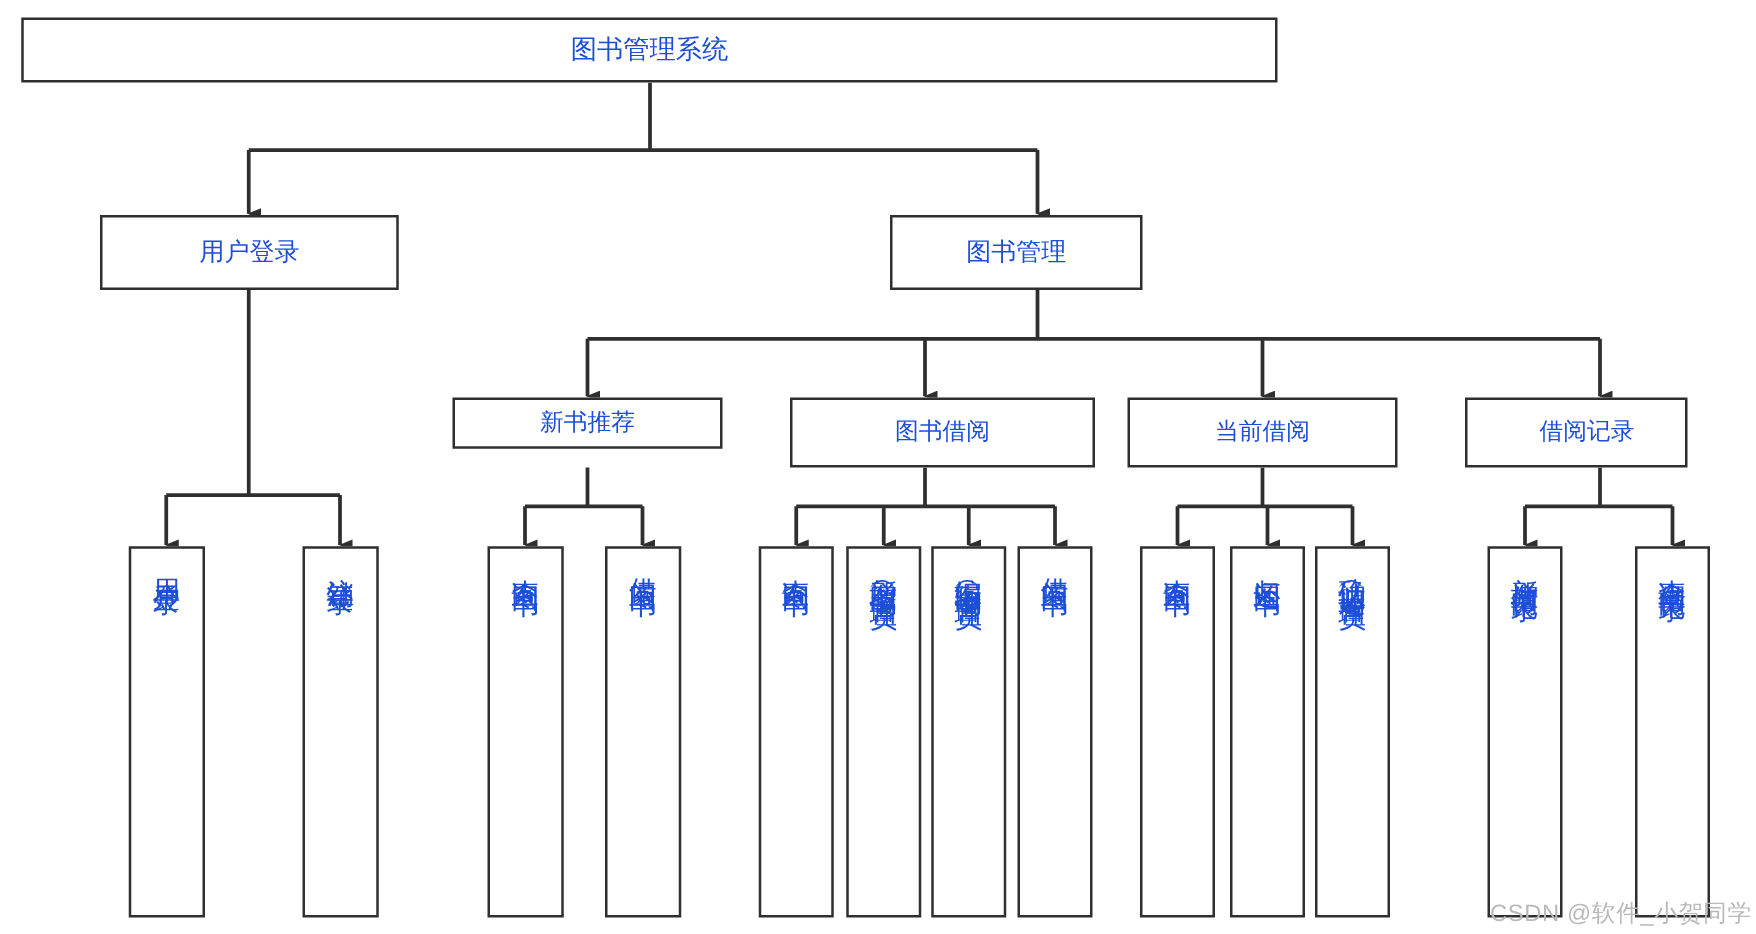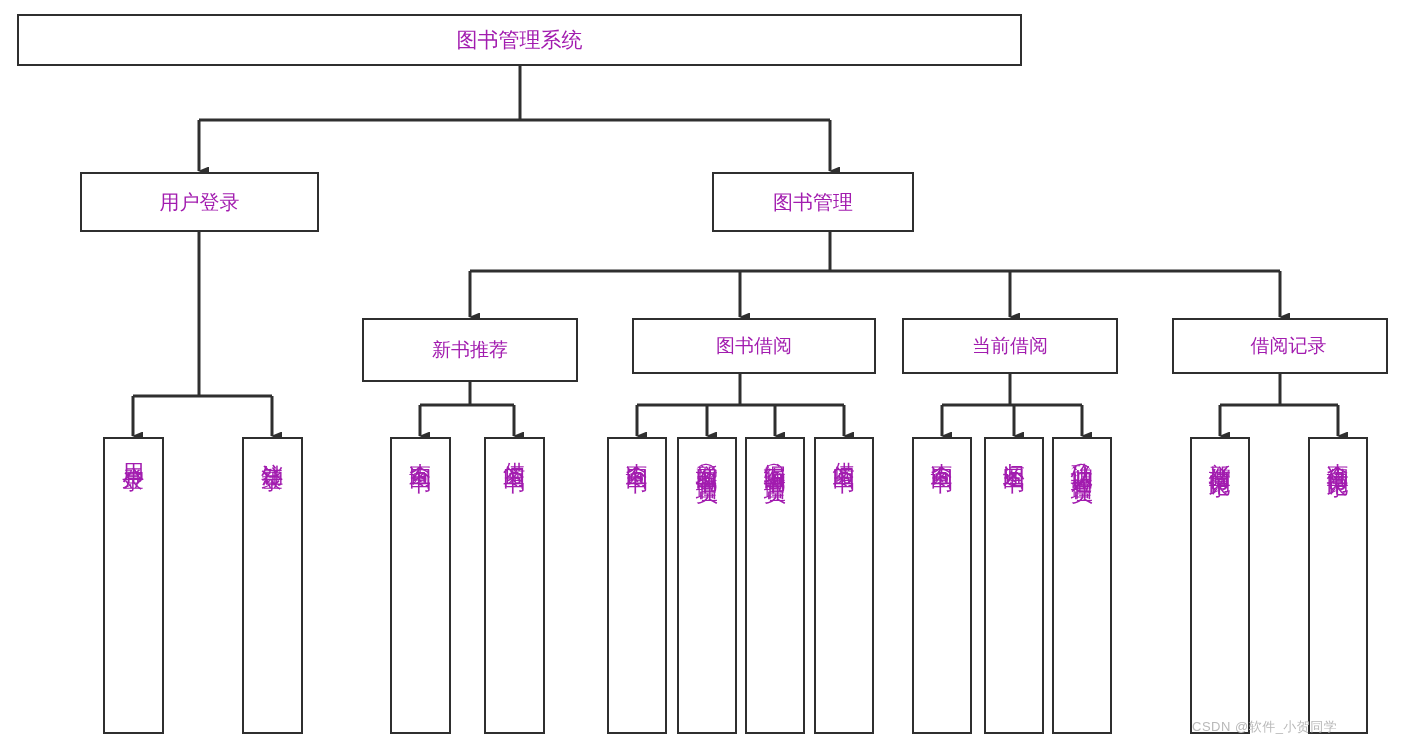--- a/index.html
+++ b/index.html
@@ -27,21 +27,21 @@
   .node-box {
     position: absolute;
     background: #ffffff;
     border: 2px solid #2f2f2f;
     box-sizing: border-box;
     display: flex;
     align-items: center;
     justify-content: center;
   }
   .node-label {
-    color: #a21caf;
+    color: #1d4ed8;
     line-height: 1.15;
     white-space: nowrap;
     text-align: center;
   }
   .level-root .node-label {
     font-size: 21px;
   }
   .level-1 .node-label {
     font-size: 20px;
   }
@@ -55,21 +55,21 @@
   .node-box.vertical .node-label {
     writing-mode: vertical-rl;
     text-orientation: upright;
     font-size: 22px;
     letter-spacing: 3px;
     white-space: nowrap;
   }
   .watermark {
     position: absolute;
     color: #b9b9b9;
-    font-size: 13px;
+    font-size: 19px;
     white-space: nowrap;
     letter-spacing: 0.5px;
   }
 </style>
 </head>
 <body>
 
 <div id="diagram-root">
 
   <svg id="diagram-svg" viewBox="0 0 1405 747" xmlns="http://www.w3.org/2000/svg">
@@ -118,30 +118,30 @@
   <div id="nodes-layer">
       <div class="node-box level-root" style="left: 17px; top: 14px; width: 1005px; height: 52px;">
         <span class="node-label">图书管理系统</span>
       </div>
       <div class="node-box level-1" style="left: 80px; top: 172px; width: 239px; height: 60px;">
         <span class="node-label">用户登录</span>
       </div>
       <div class="node-box level-1" style="left: 712px; top: 172px; width: 202px; height: 60px;">
         <span class="node-label">图书管理</span>
       </div>
-      <div class="node-box level-2" style="left: 362px; top: 318px; width: 216px; height: 64px;">
+      <div class="node-box level-2" style="left: 362px; top: 318px; width: 216px; height: 41px;">
         <span class="node-label">新书推荐</span>
       </div>
       <div class="node-box level-2" style="left: 632px; top: 318px; width: 244px; height: 56px;">
         <span class="node-label">图书借阅</span>
       </div>
       <div class="node-box level-2" style="left: 902px; top: 318px; width: 216px; height: 56px;">
         <span class="node-label">当前借阅</span>
       </div>
-      <div class="node-box level-2" style="left: 1172px; top: 318px; width: 216px; height: 56px; padding-left: 17px;">
+      <div class="node-box level-2" style="left: 1172px; top: 318px; width: 178px; height: 56px; padding-left: 17px;">
         <span class="node-label">借阅记录</span>
       </div>
       <div class="node-box level-3 vertical" style="left: 103px; top: 437px; width: 61px; height: 297px;">
         <span class="node-label">用户登录</span>
       </div>
       <div class="node-box level-3 vertical" style="left: 242px; top: 437px; width: 61px; height: 297px;">
         <span class="node-label">注销登录</span>
       </div>
       <div class="node-box level-3 vertical" style="left: 390px; top: 437px; width: 61px; height: 297px;">
         <span class="node-label">查询图书</span>

